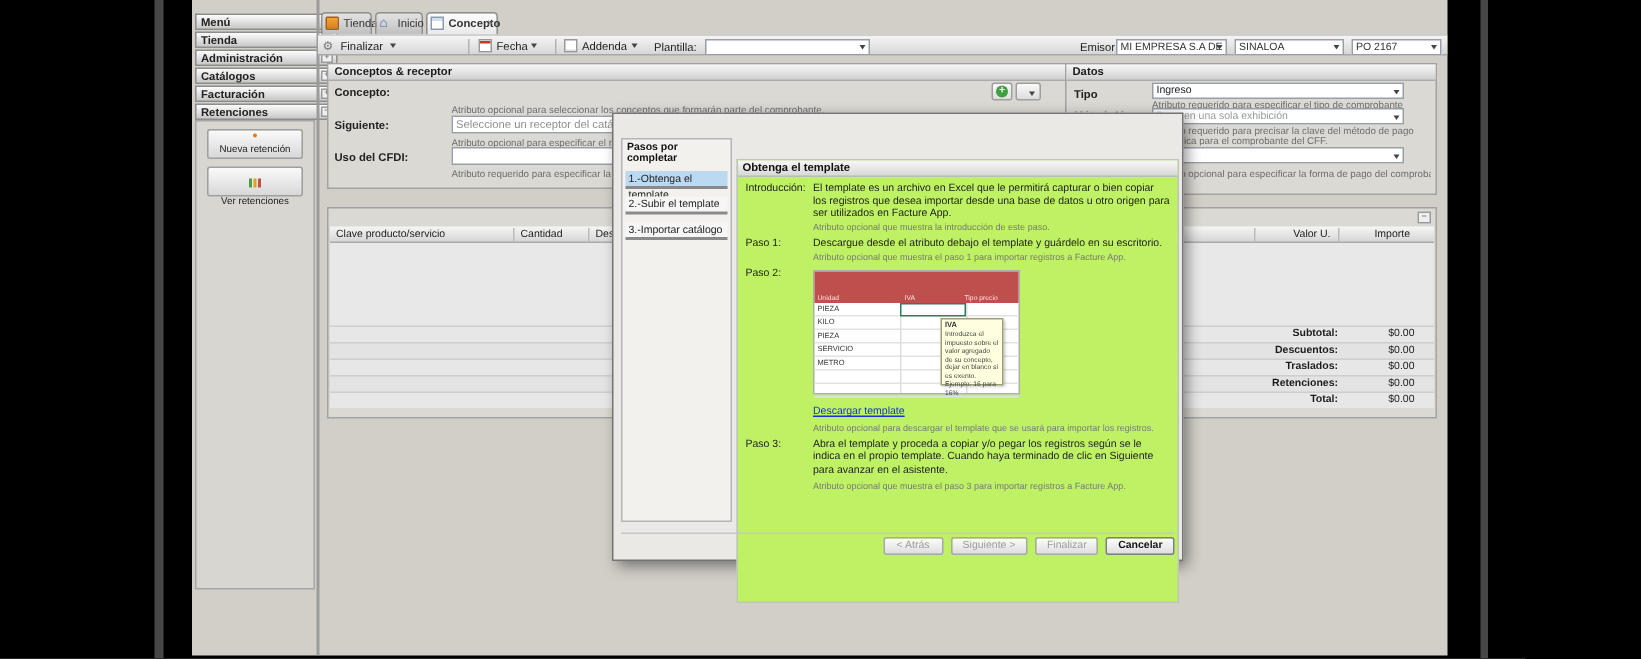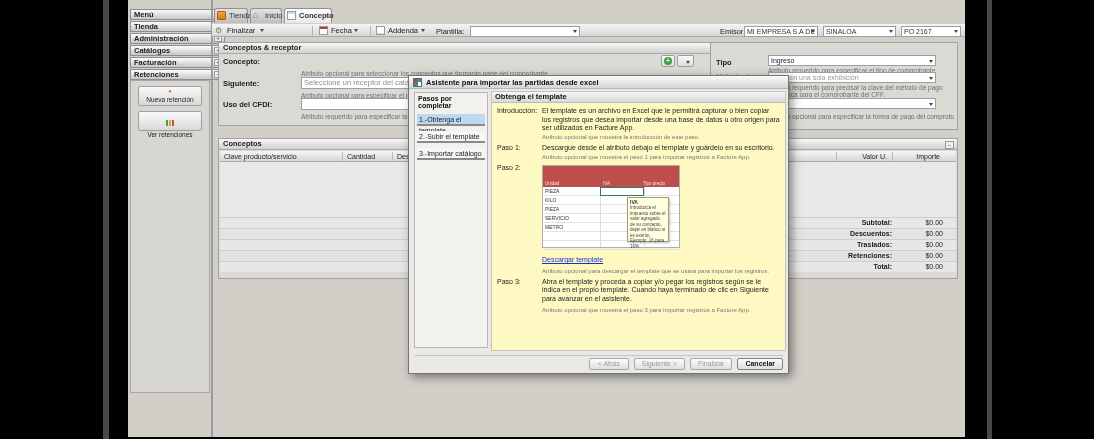--- a/index.html
+++ b/index.html
@@ -61,21 +61,21 @@
   .trow .tv{position:absolute;left:680px;width:43px;text-align:right;font-size:7px;color:#1b1b1b;line-height:10px}
   
   #dialog{position:absolute;left:408px;top:75px;width:381px;height:299px;background:#ebe9e5;border:1px solid #747474;box-shadow:3px 3px 9px rgba(0,0,0,.45);z-index:50}
   #dlg-title{height:13px;background:linear-gradient(#fbfbfb,#d5d5d5);border-bottom:1px solid #b6b6b6;position:relative}
   #dlg-title .dico{position:absolute;left:4px;top:2px;width:9px;height:9px;background:conic-gradient(#3c8f8f 0 25%,#fff 0 50%,#3c8f8f 0 75%,#b44 0);border:1px solid #666}
   #dlg-title .dtxt{position:absolute;left:17px;top:1px;font-size:7.5px;font-weight:bold;color:#111;line-height:12px}
   #steps{position:absolute;left:5px;top:16px;width:74px;height:256px;background:#f2f1ee;border:1px solid #b5b5b5}
   #steps .shead{font-size:7px;font-weight:bold;color:#111;padding:2px 0 0 3px}
   .step{position:relative;margin:5px 2px 0;height:12px;background:#f6f6f6;border-bottom:2px solid #8a8a8a;font-size:7px;color:#222;line-height:11px;padding-left:2px;cursor:pointer}
   .step.active{background:#bcd9f2}
-  #dcontent{position:absolute;left:82px;top:15px;width:295px;height:260px;background:#fef9c3;border:1px solid #c2c2c2}
+  #dcontent{position:absolute;left:82px;top:30px;width:295px;height:296px;background:#bef264;border:1px solid #c2c2c2}
   #dcontent .chead{height:11px;background:linear-gradient(#f7f7f7,#d8d8d8);border-bottom:1px solid #bbb;font-size:7.5px;font-weight:bold;color:#111;line-height:10px;padding-left:3px}
   .dbody{position:absolute;left:0;right:0;top:11px;bottom:0;padding:4px 5px 0 5px;overflow:hidden}
   .drow{display:flex;margin-bottom:3px}
   .dlabel{width:45px;flex:none;font-size:7px;color:#222}
   .dcol{flex:1;min-width:0}
   .dtext{font-size:7px;color:#222;line-height:8.5px}
   .dhelper{font-size:6px;color:#787878;line-height:7px;margin-top:1.5px}
   .dlink{display:inline-block;font-size:7px;color:#1634c8;text-decoration:underline;margin-top:2px;cursor:pointer}
   
   .xl{position:relative;width:138px;height:83px;background:#fff;border:1px solid #adadad;margin-top:1px}
@@ -203,40 +203,40 @@
       <span class="flabel" style="left:4px;top:36px">Siguiente:</span>
       <div class="finput" style="left:82px;top:34px;width:356px">Seleccione un receptor del catálogo...</div>
       <span class="fhelper" style="left:82px;top:49px;width:452px">Atributo opcional para especificar el receptor del comprobante.</span>
 
       <span class="flabel" style="left:4px;top:57px">Uso del CFDI:</span>
       <div class="finput" style="left:82px;top:55px;width:356px"></div>
       <span class="fhelper" style="left:82px;top:70px;width:452px">Atributo requerido para especificar la clave del uso que dará a esta factura.</span>
     </div>
 
     <div class="panel" style="left:582px;top:42px;width:248px;height:88px">
+      <div class="phead">Datos</div>
       <span class="flabel" style="left:5px;top:12px;width:50px;line-height:15px">Tipo comprobante:</span>
       <div class="combo" style="left:57px;top:12px;width:168px;position:absolute;color:#222">
         <span>Ingreso</span><span class="tri"></span>
       </div>
       <span class="fhelper" style="left:57px;top:24px;width:185px">Atributo requerido para especificar el tipo de comprobante</span>
 
       <span class="flabel dim" style="left:5px;top:30px;width:50px;line-height:8px">Método de pago:</span>
       <div class="combo dim" style="left:57px;top:29px;width:168px;position:absolute">
         <span>Pago en una sola exhibición</span><span class="tri"></span>
       </div>
       <span class="fhelper wrap" style="left:57px;top:41px;width:186px;height:13px">Atributo requerido para precisar la clave del método de pago que aplica para el comprobante del CFF.</span>
 
       <div class="combo" style="left:57px;top:55px;width:168px;position:absolute">
         <span></span><span class="tri"></span>
       </div>
       <span class="fhelper" style="left:57px;top:70px;width:186px">Atributo opcional para especificar la forma de pago del comprobante.</span>
     </div>
 
     <div class="panel" style="left:90px;top:138px;width:740px;height:141px">
-      <div class="phead">Conceptos</div>
       <span class="collapse-box">−</span>
       <div class="gridhead">
         <span class="gh" style="left:4px">Clave producto/servicio</span>
         <span class="ghsep" style="left:122px"></span>
         <span class="gh" style="left:127px">Cantidad</span>
         <span class="ghsep" style="left:172px"></span>
         <span class="gh" style="left:177px">Descripción</span>
         <span class="ghsep" style="left:616px"></span>
         <span class="gh" style="left:620px;width:47px;text-align:right">Valor U.</span>
         <span class="ghsep" style="left:672px"></span>
@@ -260,24 +260,20 @@
           <span class="tv">$0.00</span>
       </div>
       <div class="trow" style="top:122px;background:#e7e7e7">
         <span class="tl">Total:</span>
           <span class="tv">$0.00</span>
       </div>
     </div>
   </div>
 
   <div id="dialog">
-    <div id="dlg-title">
-      <span class="dico"></span>
-      <span class="dtxt">Asistente para importar las partidas desde excel</span>
-    </div>
 
     <div id="steps">
       <div class="shead">Pasos por completar</div>
       <div class="step active">1.-Obtenga el template</div>
       <div class="step">2.-Subir el template</div>
       <div class="step">3.-Importar catálogo</div>
     </div>
 
     <div id="dcontent">
       <div class="chead">Obtenga el template</div>

